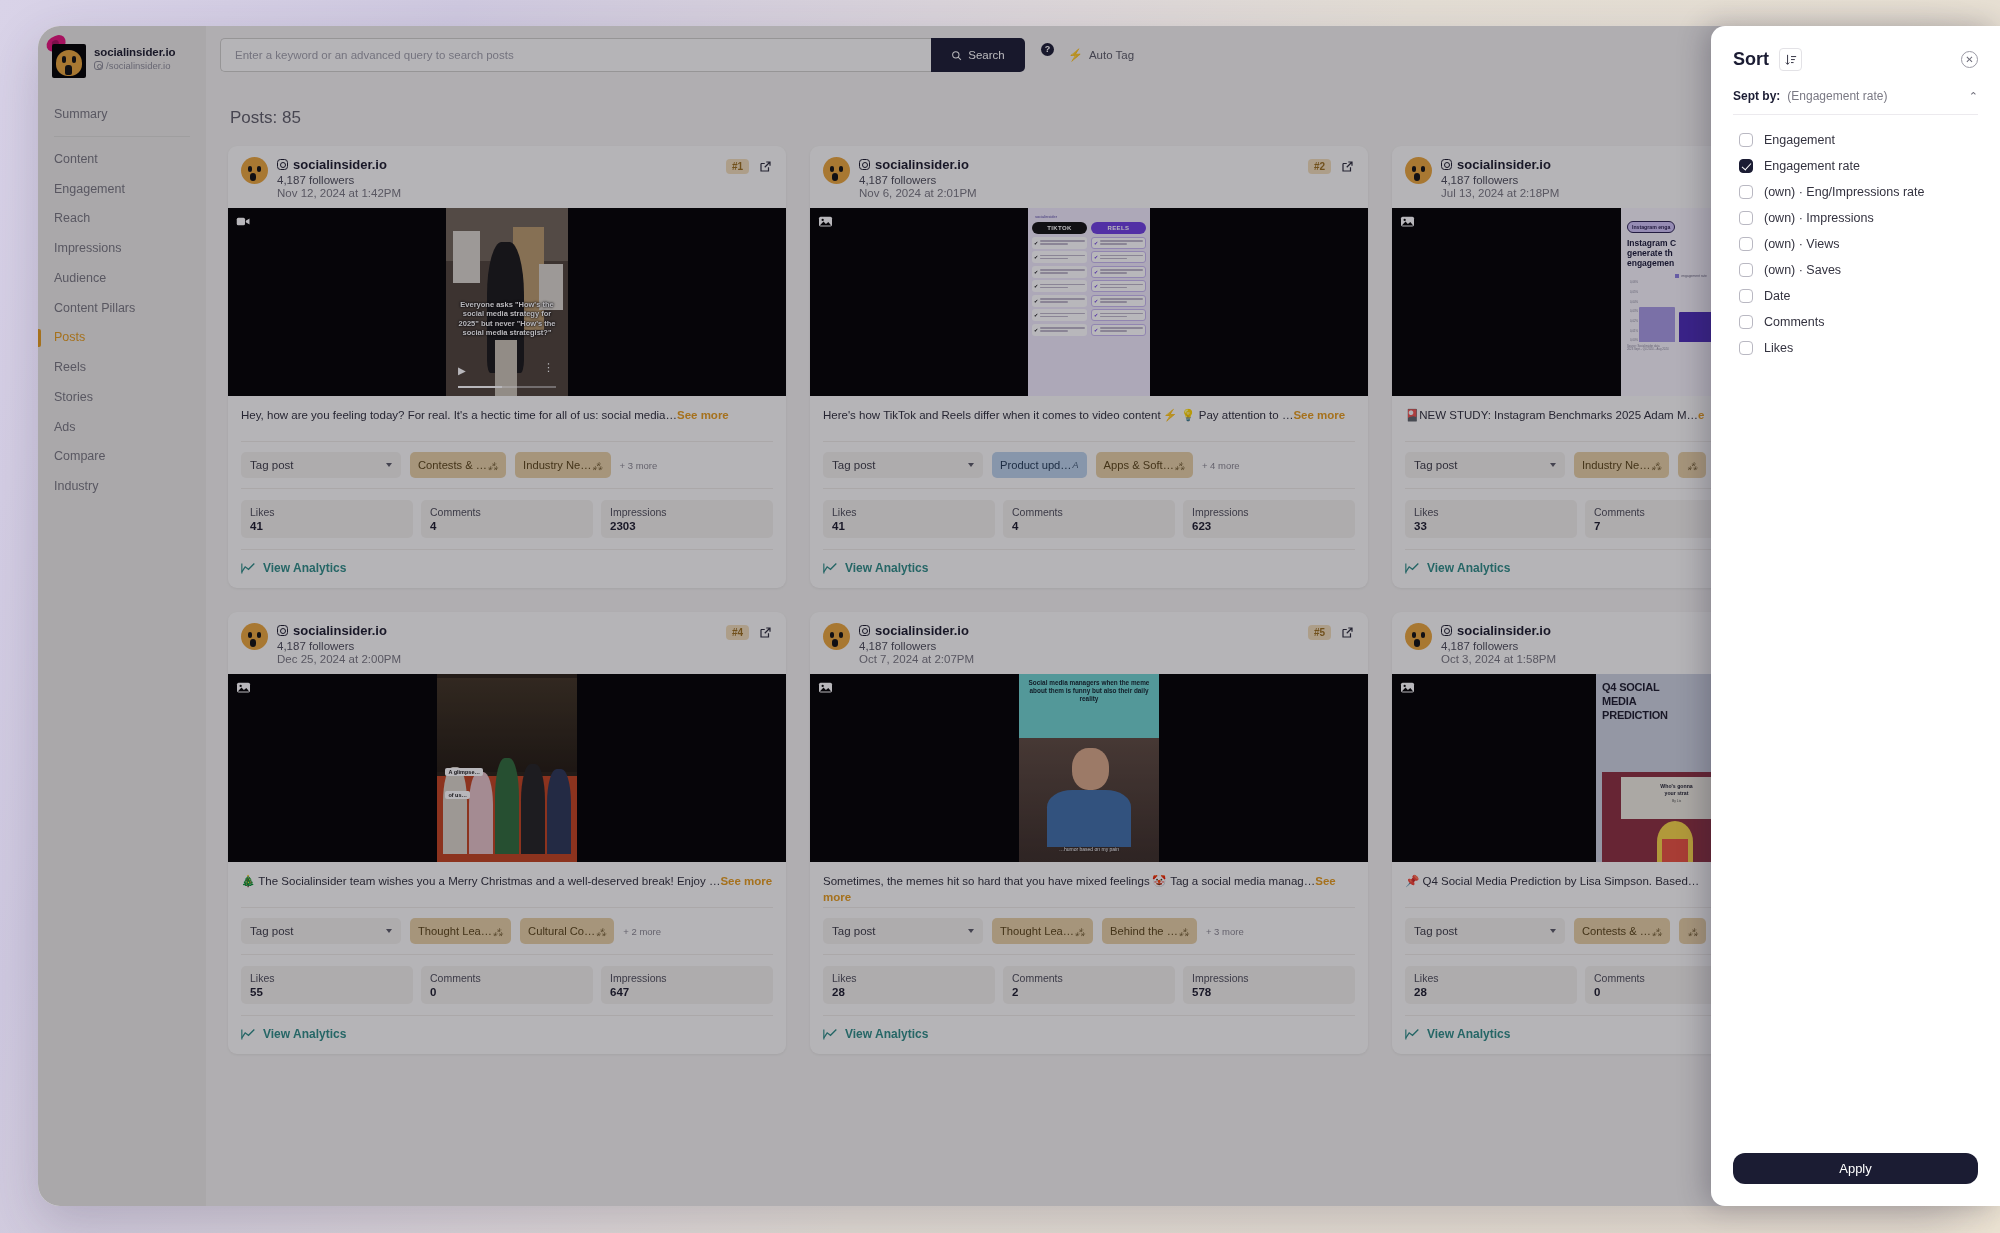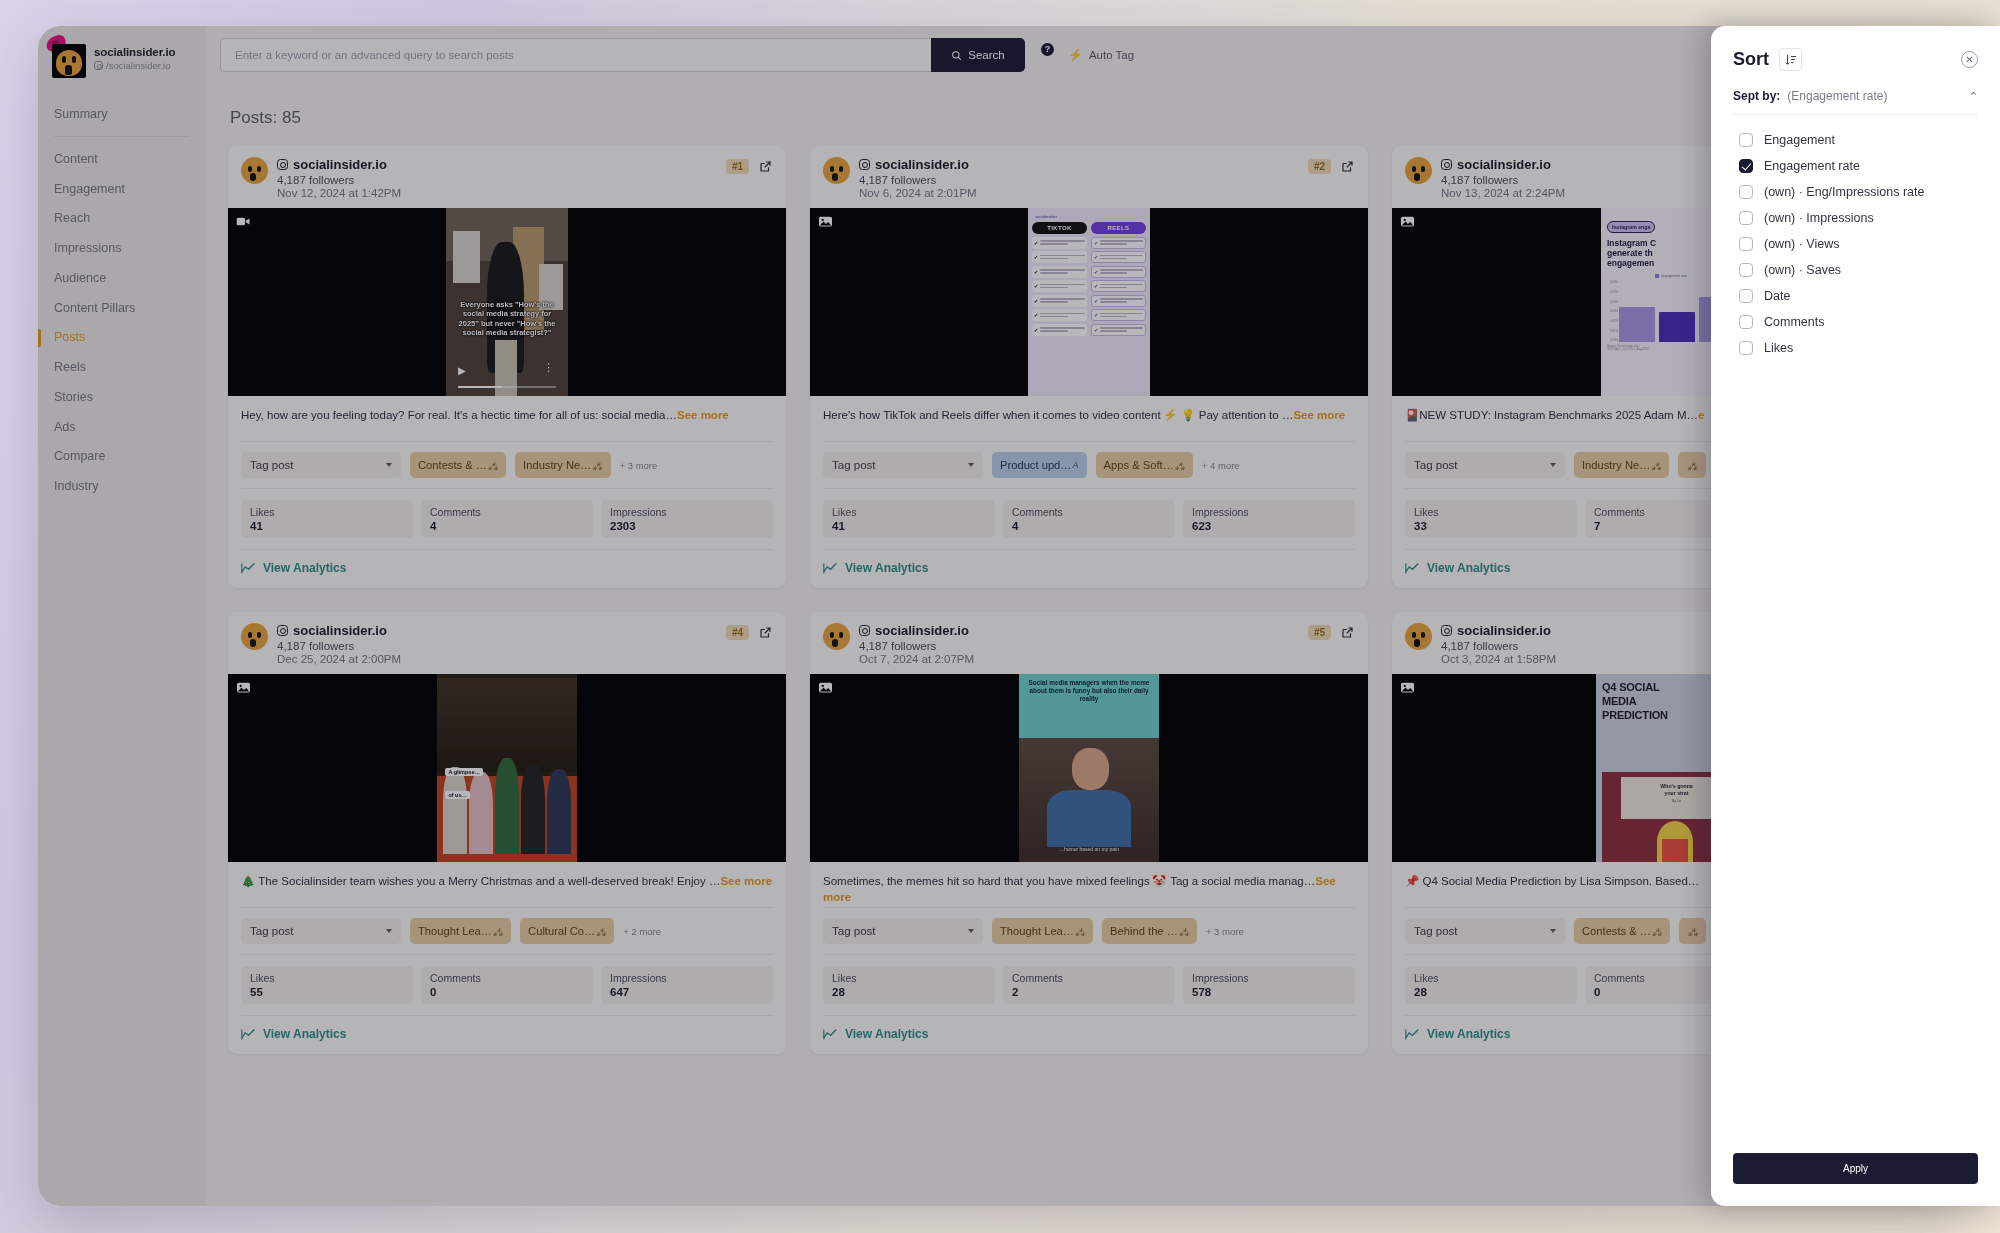--- a/index.html
+++ b/index.html
@@ -261,22 +261,22 @@
     background: #fff; position: relative;
   }
   .cb.on { background: #1b1c33; border-color: #1b1c33; }
   .cb.on::after {
     content: ""; position: absolute; left: 4px; top: 1px; width: 4px; height: 8px;
     border: solid #fff; border-width: 0 1.8px 1.8px 0; transform: rotate(42deg);
   }
   .sp-opt-label { font-size: 12.5px; color: #33323f; }
   .sp-foot { padding: 16px 22px 22px 22px; }
   .apply-btn {
-    width: 100%; height: 31px; background: #1b1c33; color: #fff; border: none; border-radius: 4px;
-    font-size: 10px; cursor: pointer; font-family: "Liberation Sans", sans-serif;
+    width: 100%; height: 31px; background: #1b1c33; color: #fff; border: none; border-radius: 12px;
+    font-size: 13px; cursor: pointer; font-family: "Liberation Sans", sans-serif;
   }
 </style>
 </head>
 <body>
 
 <div id="app-shell">
 
   <aside id="sidebar">
     <div class="brand">
       <div class="brand-flower"></div>
@@ -621,30 +621,30 @@
                 <div class="eye l"></div>
                 <div class="eye r"></div>
                 <div class="mouth"></div>
               </div>
             <div>
               <div class="ch-name">
                 <span class="ig-ico"></span>
                 <span>socialinsider.io</span>
               </div>
               <div class="ch-followers">4,187 followers</div>
-              <div class="ch-date">Nov 13, 2024 at 2:24PM</div>
+              <div class="ch-date">Jul 13, 2024 at 2:18PM</div>
             </div>
           </div>
           <div class="media">
             <svg class="media-type-ico" viewBox="0 0 18 16">
               <rect x="1" y="2" width="16" height="12" rx="2" fill="#fff"></rect>
                 <circle cx="5.5" cy="6" r="1.4" fill="#000"></circle>
                 <path d="M2 13l4.5-5 3 3 3-2.5L16 13z" fill="#000"></path>
             </svg>
-            <div class="media-inner" style="width:140px;">
+            <div class="media-inner" style="width:140px;margin-left:20px;">
               <div class="art-bench">
                 <span class="bench-pill">Instagram enga</span>
                 <div class="bench-title" style="white-space:pre-line;">Instagram C
 generate th
 engagemen</div>
                 <div class="bench-legend"><i></i><span>engagement rate</span></div>
                 <div class="bench-chart">
                   <div class="bench-axis">
                     <span style="top:0%">0,06%</span>
                       <span style="top:16%">0,05%</span>

